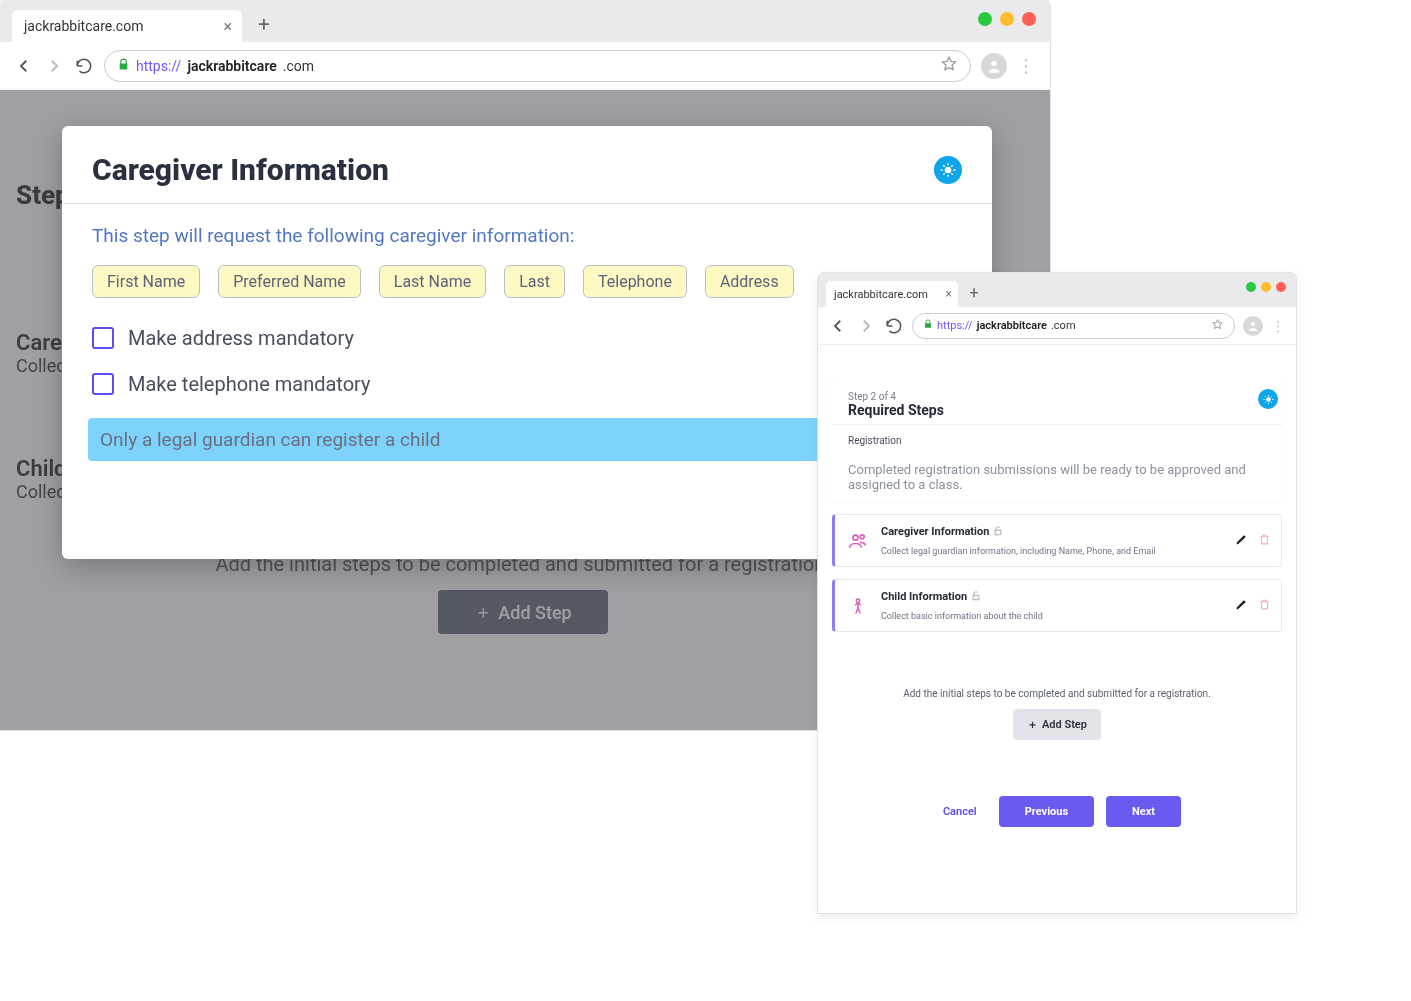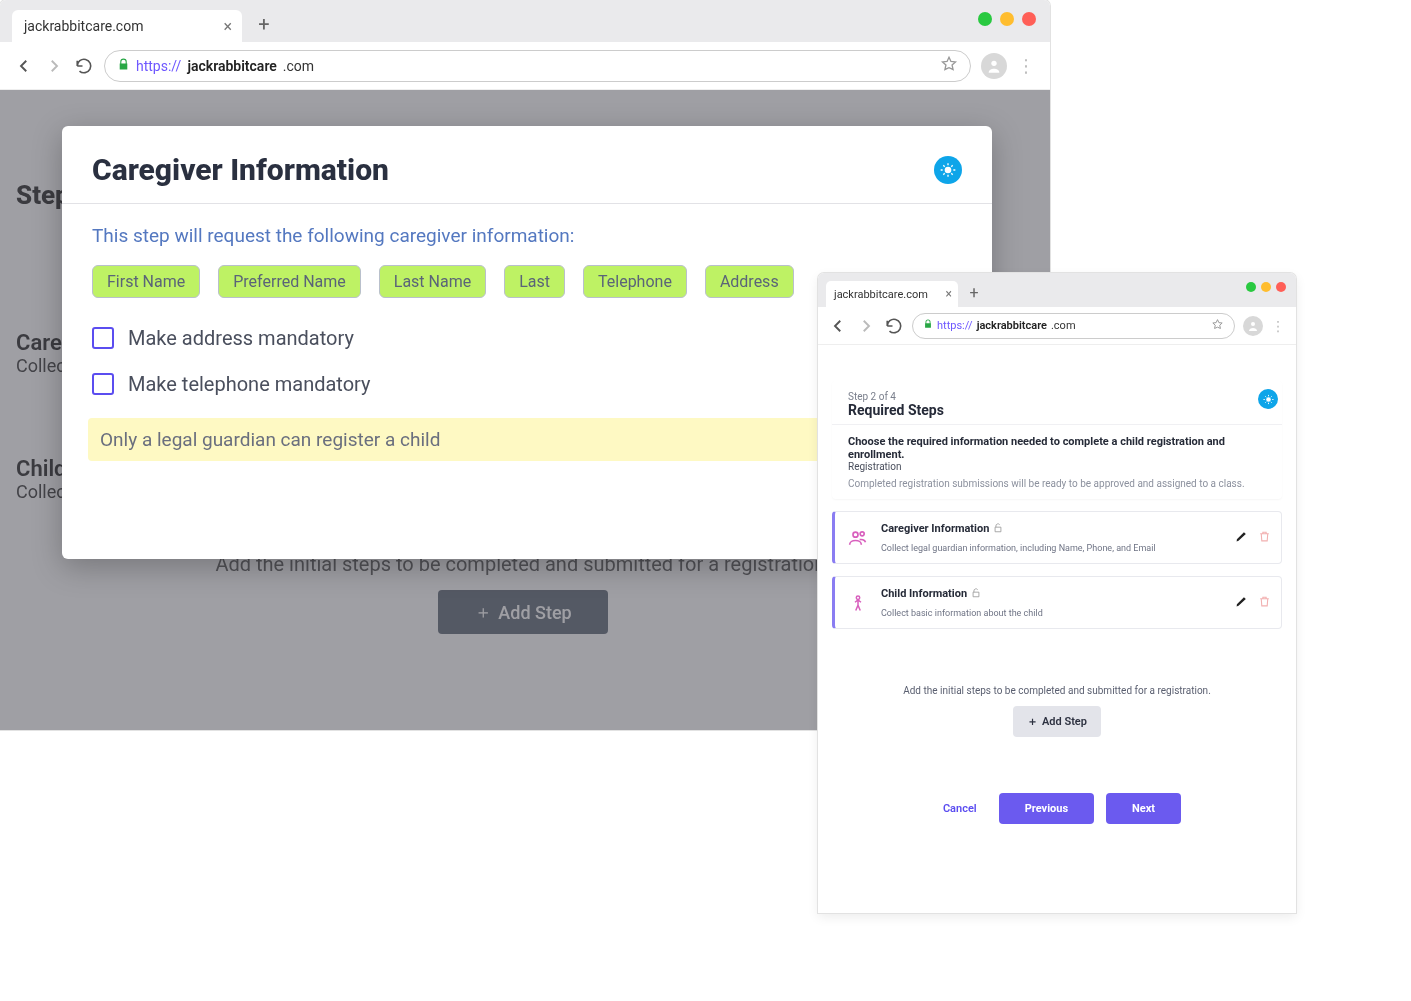--- a/index.html
+++ b/index.html
@@ -158,30 +158,30 @@
   .modal-div { height:1px; background:#e2e2e6; margin:0 -30px 20px; }
   .modal-desc { font-size:19px; color:#5a73cf; color:#4a6db2; margin-bottom:18px; }
   .modal-desc { color:#5478c0; }
   .chip-row { display:flex; gap:18px; flex-wrap:wrap; margin-bottom:28px; }
   .chip {
     border:1px solid #b9c0cc;
     border-radius:6px;
     padding:6px 14px;
     font-size:16px;
     color:#5a6478;
-    background:#bef264;
+    background:#fef9c3;
   }
   .check-row { display:flex; align-items:center; gap:14px; font-size:20px; color:#4a4f5d; margin-bottom:22px; }
   .check-box {
     width:22px;height:22px;
     border:2.5px solid #5b4df0;
     border-radius:3px;
   }
   .note-bar {
-    background:#fef9c3;
+    background:#7dd3fc;
     color:#6a6f7e;
     font-size:19px;
     padding:10px 12px;
     border-radius:4px;
     margin:0 -4px;
   }
   .modal-actions {
     display:flex; justify-content:flex-end; gap:24px;
     margin-top:36px; align-items:center;
   }
@@ -231,21 +231,21 @@
     background:#fff;
     border-radius:4px;
     box-shadow: 0 1px 2px rgba(0,0,0,0.04);
   }
   .panel-head { padding: 10px 16px 6px; }
   .step-counter { font-size:10px; color:#7a7f8c; }
   .panel-title { font-size:14px; font-weight:700; color:#252a38; }
   .panel-desc-row { padding: 10px 16px 10px; border-top:1px solid #f0f0f3; }
   .panel-desc { font-size:11px; font-weight:700; color:#262b38; }
   .panel-sub1 { font-size:10px; color:#4a4f5d; }
-  .panel-sub2 { font-size:10px; color:#8c919e; margin-top:6px; }
+  .panel-sub2 { font-size:13px; color:#8c919e; margin-top:16px; }
 
   .step-card {
     margin-top:12px;
     border-left:3px solid #8a7df2;
     background:#fff;
     border:1px solid #e8e9ee;
     border-left:3px solid #8a7df2;
     border-radius:4px;
     padding:10px 12px;
     display:flex;align-items:center;gap:12px;
@@ -462,21 +462,20 @@
       </svg>
   </div>
 
   <div class="b2-page">
     <div class="panel">
       <div class="panel-head">
         <div class="step-counter">Step 2 of 4</div>
         <div class="panel-title">Required Steps</div>
       </div>
       <div class="panel-desc-row">
-        <div class="panel-desc">Choose the required information needed to complete a child registration and enrollment.</div>
         <div class="panel-sub1">Registration</div>
         <div class="panel-sub2">Completed registration submissions will be ready to be approved and assigned to a class.</div>
       </div>
     </div>
 
     <div class="step-card">
       <div class="step-icon">
         <svg width="20" height="20" viewBox="0 0 24 24" fill="none" stroke="#d85fbd" stroke-width="2">
             <circle cx="9" cy="8" r="3"></circle>
             <path d="M2 20c0-3 3-5 7-5s7 2 7 5"></path>

